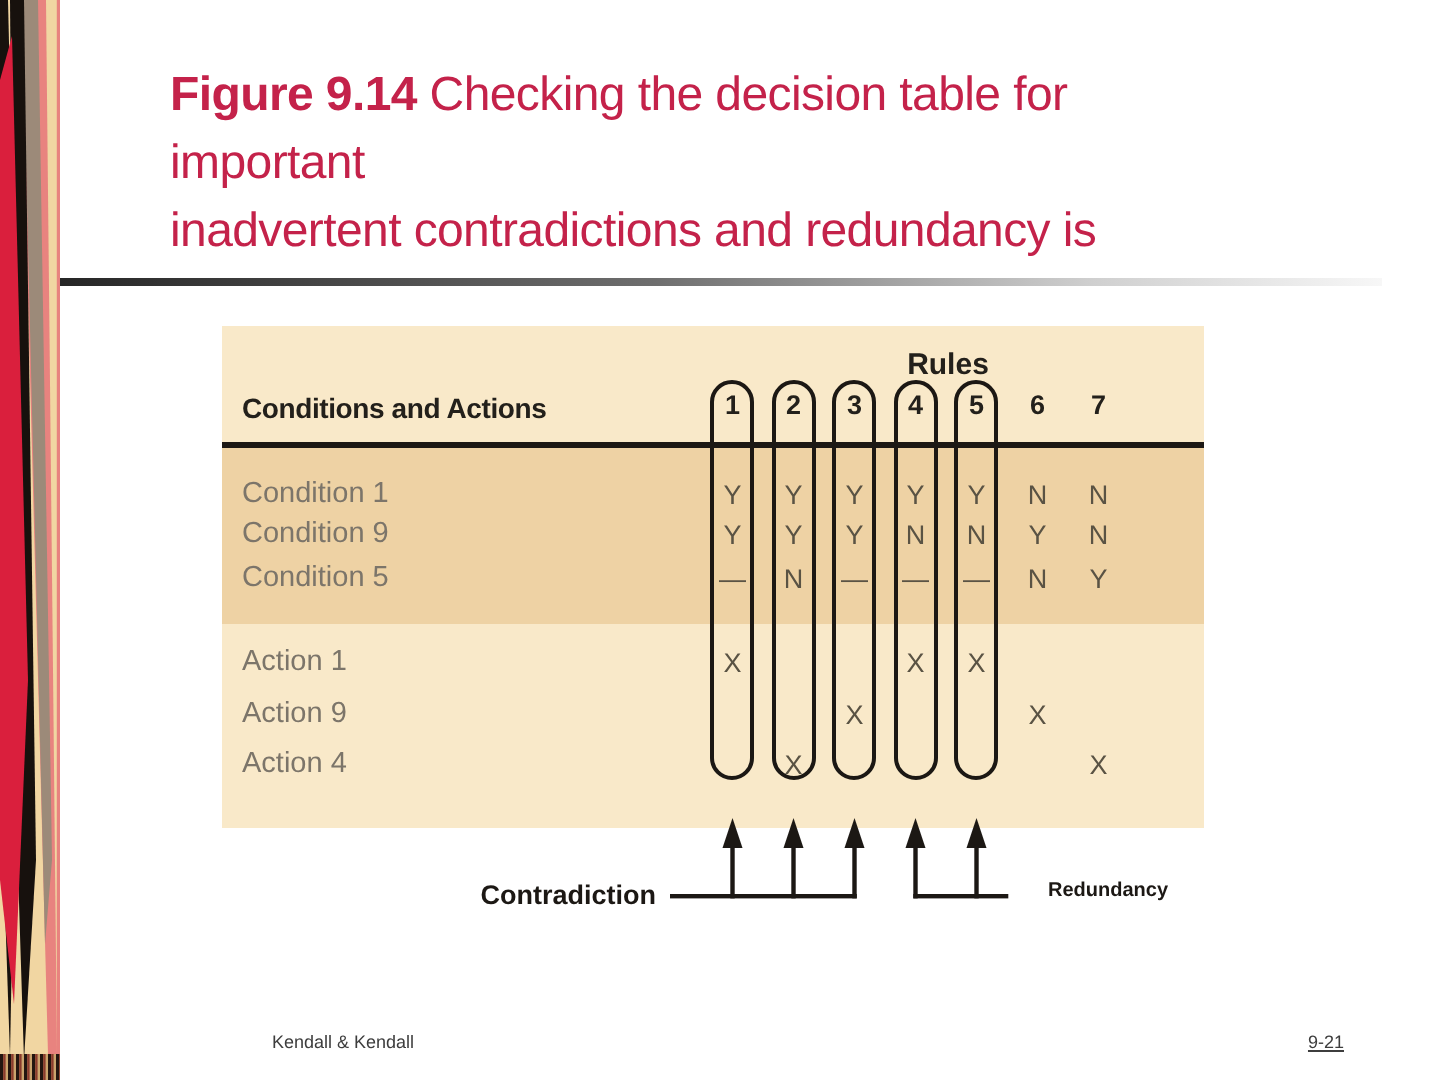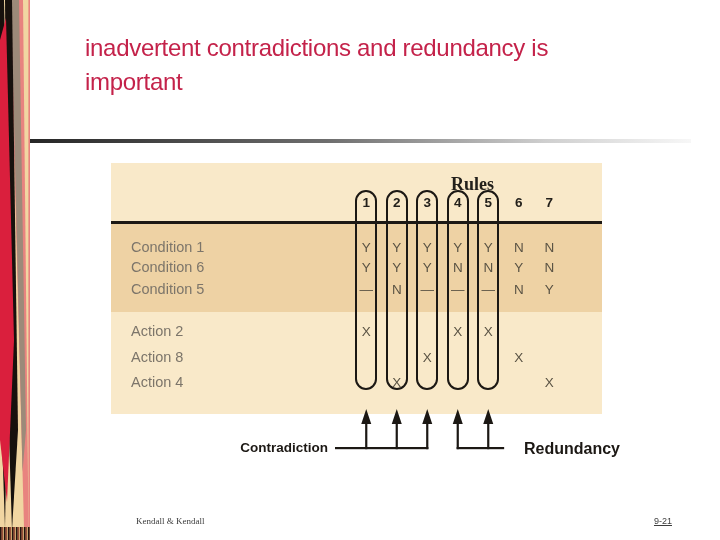--- a/index.html
+++ b/index.html
@@ -18,45 +18,45 @@
   
   .divider{
     position:absolute;left:30px;top:139px;width:661px;height:4px;
     background:linear-gradient(to right,#262626,#6e6e6e 45%,#cfcfcf 78%,#f7f7f7 100%);
   }
   
   .figure{position:absolute;left:111px;top:163px;width:491px;height:251px;background:#f9e9c9;}
   .band{position:absolute;left:0;top:61px;width:491px;height:88px;background:#eed2a4;z-index:0;}
   .hline{position:absolute;left:0;top:58px;width:491px;height:2.6px;background:#1c1814;z-index:1;}
   .cah{position:absolute;left:10px;top:33px;font-weight:700;font-size:14px;color:#23201b;letter-spacing:-0.2px;z-index:3;}
-  .rules{position:absolute;left:340px;top:11px;width:46px;font-weight:700;font-size:18px;color:#23201b;z-index:3;font-family:Liberation Serif, serif;}
+  .rules{position:absolute;left:340px;top:11px;width:46px;text-align:center;font-weight:700;font-size:15px;color:#23201b;z-index:3;}
   .capsule{
     position:absolute;top:27px;width:22px;height:200px;box-sizing:border-box;
     border:2.5px solid #1c1814;border-radius:12px;background:transparent;z-index:2;
   }
   .vgrid{
     position:absolute;left:240px;width:214px;display:grid;
     grid-template-columns:repeat(7,30.5px);z-index:3;
   }
   .vgrid span{text-align:center;font-size:13.5px;line-height:17px;}
   .nums span{font-weight:700;color:#23201b;}
   .vals span{color:#5a5344;}
-  .rowlabel{position:absolute;left:20px;font-size:14.5px;line-height:17px;color:#7c756a;z-index:3;}
+  .rowlabel{position:absolute;left:10px;font-size:14.5px;line-height:17px;color:#7c756a;z-index:3;}
   
   .arrows{position:absolute;left:111px;top:407px;z-index:4;}
   .contradiction{
     position:absolute;left:214px;top:440px;width:114px;text-align:right;
     font-weight:700;font-size:13.5px;color:#1c1814;
   }
   .redundancy{
     position:absolute;left:524px;top:440px;
-    font-weight:700;font-size:16px;color:#1c1814;
+    font-weight:700;font-size:10px;color:#1c1814;
   }
   
-  .footer-left{position:absolute;left:136px;top:516px;font-size:9px;color:#3d3d3d;font-family:Liberation Serif, serif;}
+  .footer-left{position:absolute;left:136px;top:516px;font-size:9px;color:#3d3d3d;}
   .footer-right{position:absolute;left:630px;top:516px;width:42px;text-align:right;font-size:9px;color:#3d3d3d;text-decoration:underline;}
 </style>
 </head>
 <body>
 
 <svg class="strip" width="30" height="540" viewBox="0 0 30 540" aria-hidden="true">
   <defs>
     <pattern id="wv" width="4" height="13" patternUnits="userSpaceOnUse">
       <rect width="4" height="13" fill="#caa36d"></rect>
       <rect width="1.6" height="13" fill="#231510"></rect>
@@ -67,53 +67,55 @@
   <polygon points="10,0 23,0 28.5,527 24,527" fill="#e8837f"></polygon>
   <polygon points="11,0 19,0 26,430 22.5,472" fill="#9c8a79"></polygon>
   <polygon points="5,0 12,0 18,430 12,530 8.5,420" fill="#17110d"></polygon>
   <polygon points="0,0 4,0 10,260 5,528 0,380" fill="#17110d"></polygon>
   <polygon points="0,40 6,18 14,340 7,502 0,440" fill="#da1f3d"></polygon>
   <rect y="527" width="30" height="13" fill="url(#wv)"></rect>
   <rect x="28.4" width="1.6" height="527" fill="#e8837f"></rect>
 </svg>
 
 <h1 class="title" style="margin:0;font-weight:400;">
+  <div><span class="bold">Figure 9.14</span> <span>Checking the decision table for</span></div>
+  <div>important</div>
   <div>inadvertent contradictions and redundancy is</div>
-  <div>important</div>
 </h1>
 
 <div class="divider"></div>
 
 <div class="figure">
   <div class="band"></div>
   <div class="hline"></div>
 
+  <div class="cah">Conditions and Actions</div>
   <div class="rules">Rules</div>
 
   <div class="capsule" style="left:244.25px"></div>
   <div class="capsule" style="left:274.75px"></div>
   <div class="capsule" style="left:305.25px"></div>
   <div class="capsule" style="left:335.75px"></div>
   <div class="capsule" style="left:366.25px"></div>
 
   <div class="vgrid nums" style="top:31px">
     <span>1</span>
     <span>2</span>
     <span>3</span>
     <span>4</span>
     <span>5</span>
     <span>6</span>
     <span>7</span>
   </div>
 
   <div class="rowlabel" style="top:76px">Condition 1</div>
-  <div class="rowlabel" style="top:96px">Condition 6</div>
+  <div class="rowlabel" style="top:96px">Condition 9</div>
   <div class="rowlabel" style="top:118px">Condition 5</div>
-  <div class="rowlabel" style="top:160px">Action 2</div>
-  <div class="rowlabel" style="top:186px">Action 8</div>
+  <div class="rowlabel" style="top:160px">Action 1</div>
+  <div class="rowlabel" style="top:186px">Action 9</div>
   <div class="rowlabel" style="top:211px">Action 4</div>
 
   <div class="vgrid vals" style="top:76px">
     <span>Y</span>
     <span>Y</span>
     <span>Y</span>
     <span>Y</span>
     <span>Y</span>
     <span>N</span>
     <span>N</span>

